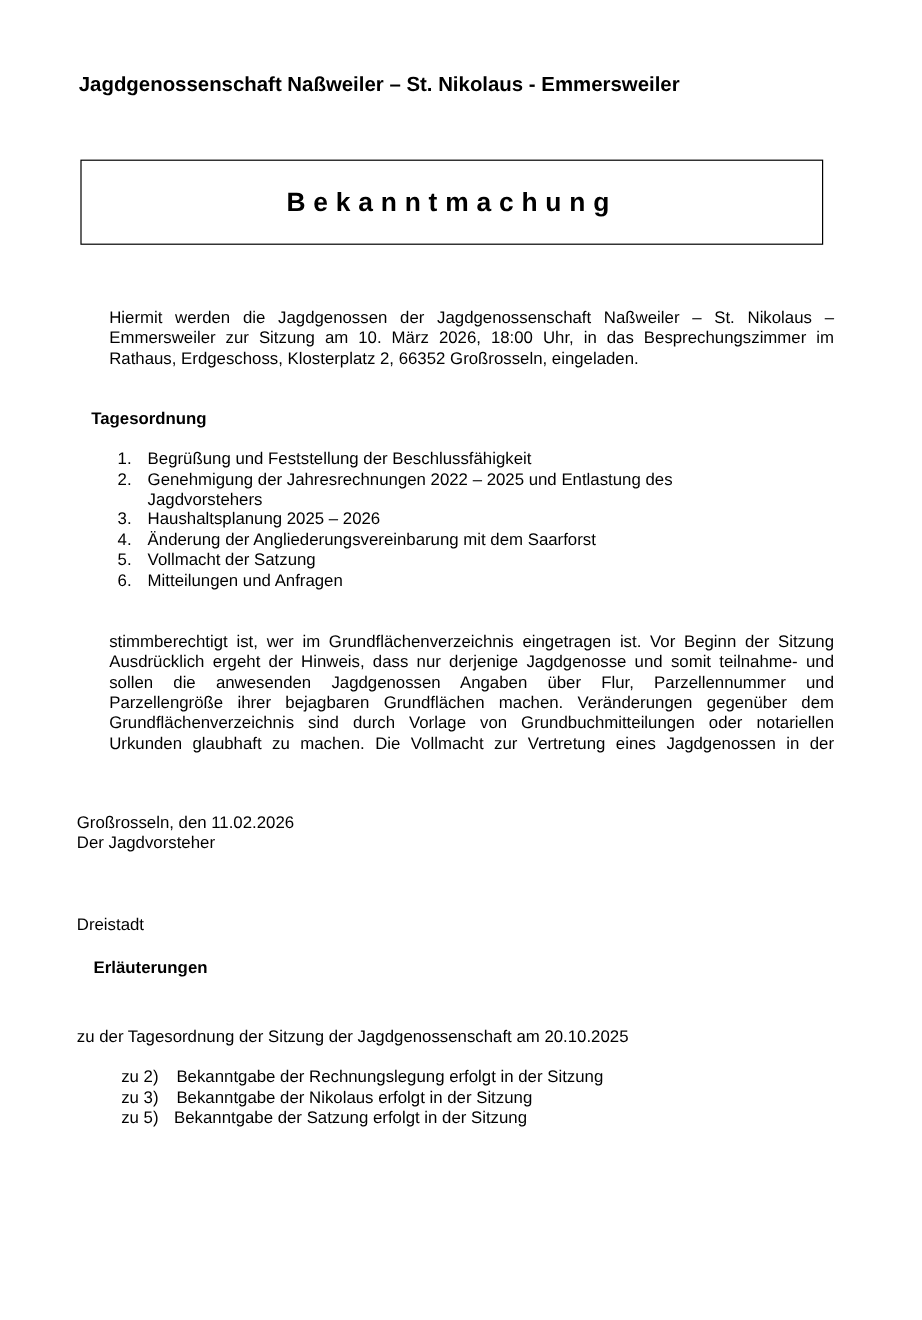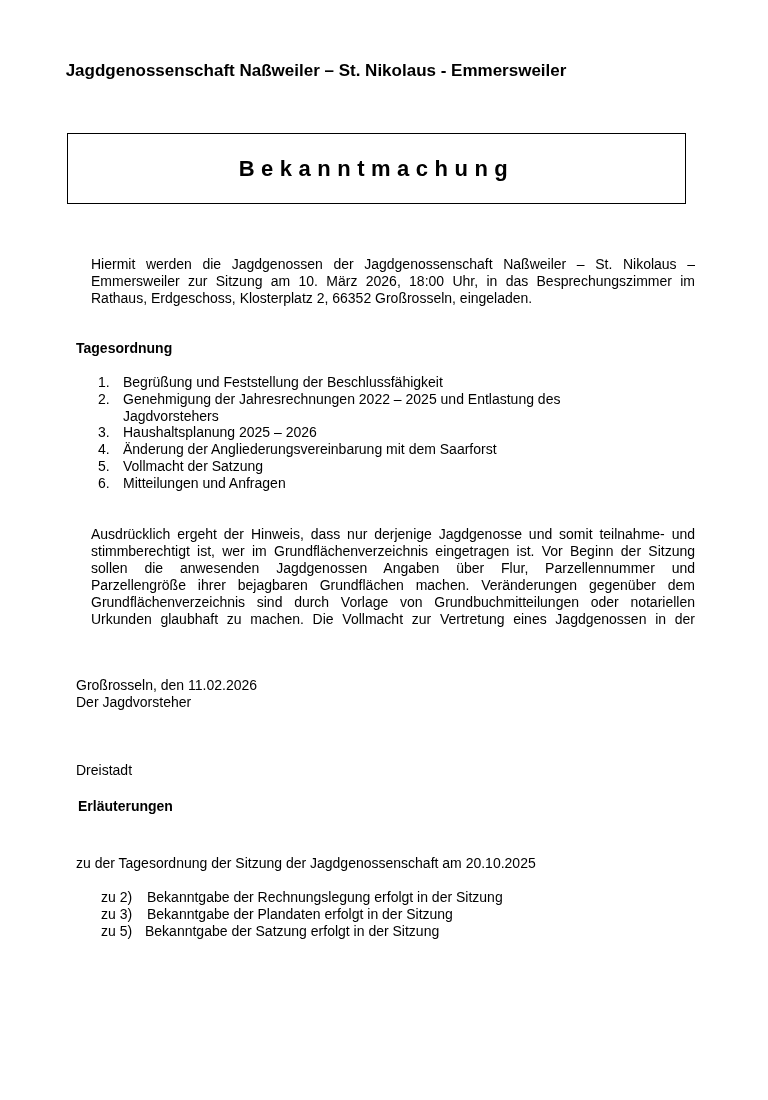--- a/index.html
+++ b/index.html
@@ -13,21 +13,21 @@
          display: flex; align-items: center; justify-content: center; }
   .box-title { font-size: 22px; font-weight: bold; letter-spacing: 6.5px; }
   .p { left: 76px; width: 604px; font-size: 14px; line-height: 17px;
        text-align: justify; margin-left: 15px; }
   .p .line { display: block; text-align: justify; text-align-last: justify; }
   .p .line.last { text-align-last: left; }
   .heading-b { left: 76px; top: 340px; font-size: 14px; font-weight: bold; line-height: 17px; }
   .agenda { left: 98px; top: 374px; font-size: 14px; line-height: 16.8px; width: 540px; }
   .agenda .item { display: flex; }
   .agenda .num { width: 25px; flex: none; }
-  .plain { left: 76px; font-size: 14px; line-height: 17px; }
+  .plain { left: 64px; font-size: 14px; line-height: 17px; }
   .h2 { left: 78px; top: 795px; font-size: 14px; font-weight: bold; line-height: 22px; }
   .notes { left: 76px; top: 889px; font-size: 14px; line-height: 16.8px; }
   .notes .row { display: flex; margin-left: 25px; }
   .notes .ref { width: 46px; flex: none; }
   .notes .row.last .ref { width: 44px; }
 </style>
 </head>
 <body>
 
 <div class="abs org-title">Jagdgenossenschaft Naßweiler – St. Nikolaus - Emmersweiler</div>
@@ -65,22 +65,22 @@
     <span class="num">5.</span>
     <span>Vollmacht der Satzung</span>
   </div>
   <div class="item">
     <span class="num">6.</span>
     <span>Mitteilungen und Anfragen</span>
   </div>
 </div>
 
 <div class="abs p" style="top:526px;">
+  <span class="line">stimmberechtigt ist, wer im Grundflächenverzeichnis eingetragen ist. Vor Beginn der Sitzung</span>
   <span class="line">Ausdrücklich ergeht der Hinweis, dass nur derjenige Jagdgenosse und somit teilnahme- und</span>
-  <span class="line">stimmberechtigt ist, wer im Grundflächenverzeichnis eingetragen ist. Vor Beginn der Sitzung</span>
   <span class="line">sollen die anwesenden Jagdgenossen Angaben über Flur, Parzellennummer und</span>
   <span class="line">Parzellengröße ihrer bejagbaren Grundflächen machen. Veränderungen gegenüber dem</span>
   <span class="line">Grundflächenverzeichnis sind durch Vorlage von Grundbuchmitteilungen oder notariellen</span>
   <span class="line">Urkunden glaubhaft zu machen. Die Vollmacht zur Vertretung eines Jagdgenossen in der</span>
 </div>
 
 <div class="abs plain" style="top:677px;">Großrosseln, den 11.02.2026</div>
 <div class="abs plain" style="top:694px;">Der Jagdvorsteher</div>
 <div class="abs plain" style="top:762px;">Dreistadt</div>
 
@@ -88,19 +88,19 @@
 
 <div class="abs plain" style="top:855px;">zu der Tagesordnung der Sitzung der Jagdgenossenschaft am 20.10.2025</div>
 
 <div class="abs notes">
   <div class="row">
     <span class="ref">zu 2)</span>
     <span>Bekanntgabe der Rechnungslegung erfolgt in der Sitzung</span>
   </div>
   <div class="row">
     <span class="ref">zu 3)</span>
-    <span>Bekanntgabe der Plandaten erfolgt in der Sitzung</span>
+    <span>Bekanntgabe der Nikolaus erfolgt in der Sitzung</span>
   </div>
   <div class="row last">
     <span class="ref">zu 5)</span>
     <span>Bekanntgabe der Satzung erfolgt in der Sitzung</span>
   </div>
 </div>
 
 </body></html>

